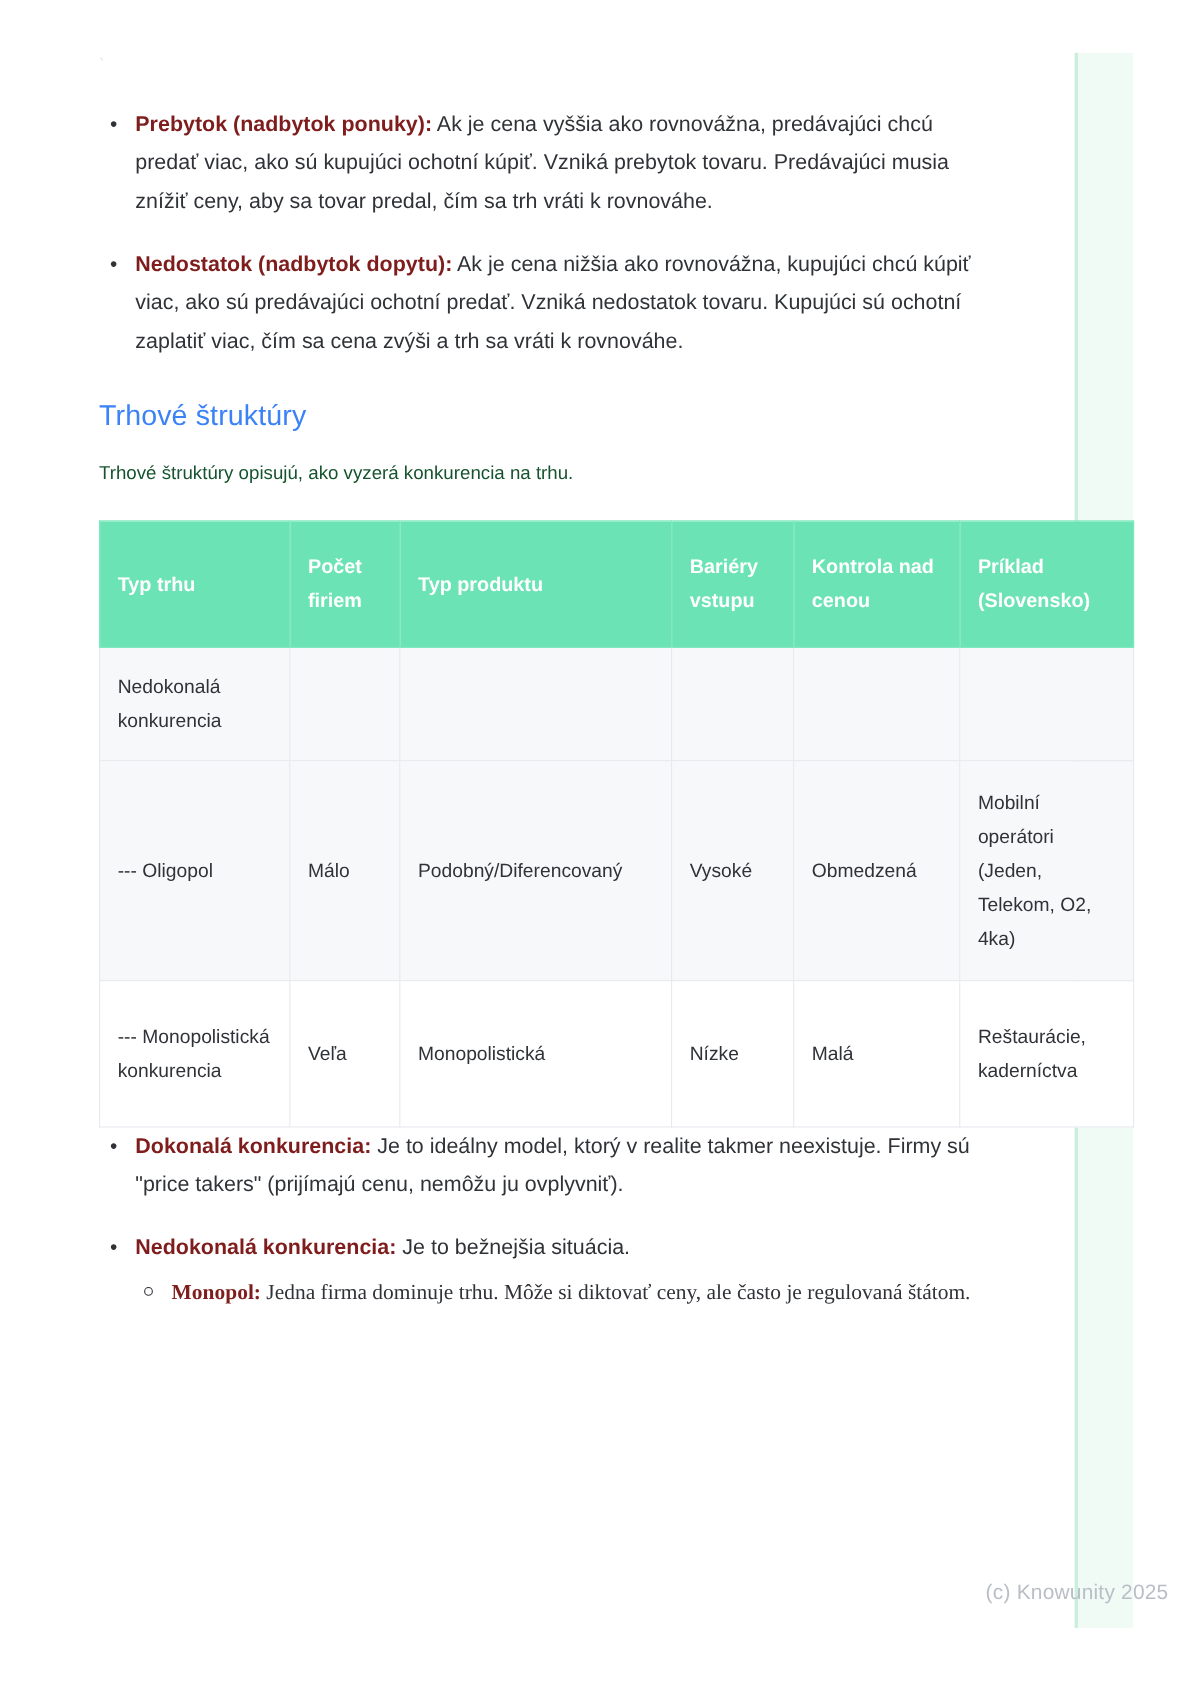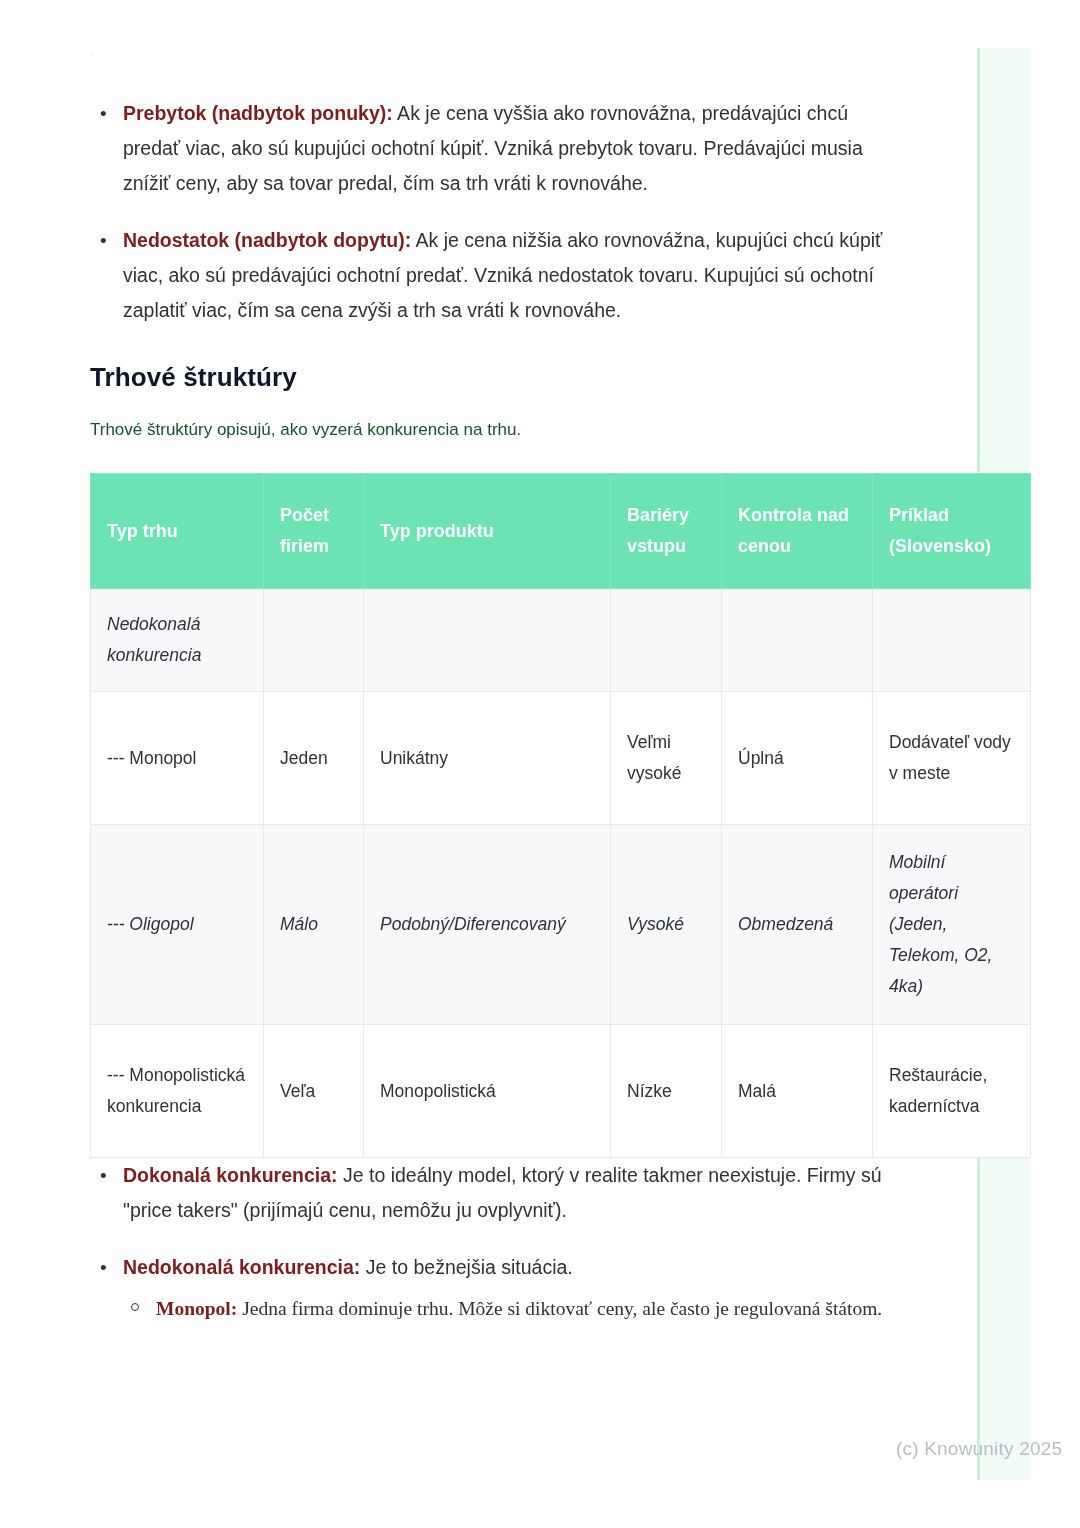--- a/index.html
+++ b/index.html
@@ -110,22 +110,22 @@
     width: 8px;
     height: 8px;
     border: 1.6px solid #2f3237;
     border-radius: 50%;
     box-sizing: border-box;
   }
 
   
   h2.section-title {
     font-size: 26px;
-    font-weight: bold;
-    color: #0f172a;
+    font-weight: normal;
+    color: #3b82f6;
     margin: 34px 0 0 0;
     letter-spacing: 0.1px;
   }
 
   p.section-intro {
     font-size: 17px;
     line-height: 34px;
     color: #14532d;
     margin: 20px 0 17px 0;
   }
@@ -155,21 +155,20 @@
   table.market-table thead th {
     background: #6ce3b4;
     color: #ffffff;
     font-weight: bold;
     font-size: 18px;
     border-color: #7fe8be;
     height: 115px;
   }
   table.market-table tbody tr.alt td {
     background: #f7f8fa;
-    font-style: italic;
   }
   table.market-table tbody tr td {
     background: #ffffff;
   }
   
   col.c0 { width: 173px; }
   col.c1 { width: 100px; }
   col.c2 { width: 247px; }
   col.c3 { width: 111px; }
   col.c4 { width: 151px; }
@@ -244,28 +243,20 @@
         </thead>
         <tbody>
           <tr class="alt row-h-2">
             <td>Nedokonalá konkurencia</td>
             <td></td>
             <td></td>
             <td></td>
             <td></td>
             <td></td>
           </tr>
-          <tr class="row-h-3">
-            <td>--- Monopol</td>
-            <td>Jeden</td>
-            <td>Unikátny</td>
-            <td>Veľmi vysoké</td>
-            <td>Úplná</td>
-            <td>Dodávateľ vody v meste</td>
-          </tr>
           <tr class="alt row-h-4">
             <td>--- Oligopol</td>
             <td>Málo</td>
             <td>Podobný/Diferencovaný</td>
             <td>Vysoké</td>
             <td>Obmedzená</td>
             <td>Mobilní operátori (Jeden, Telekom, O2, 4ka)</td>
           </tr>
           <tr class="row-h-5">
             <td>--- Monopolistická konkurencia</td>

